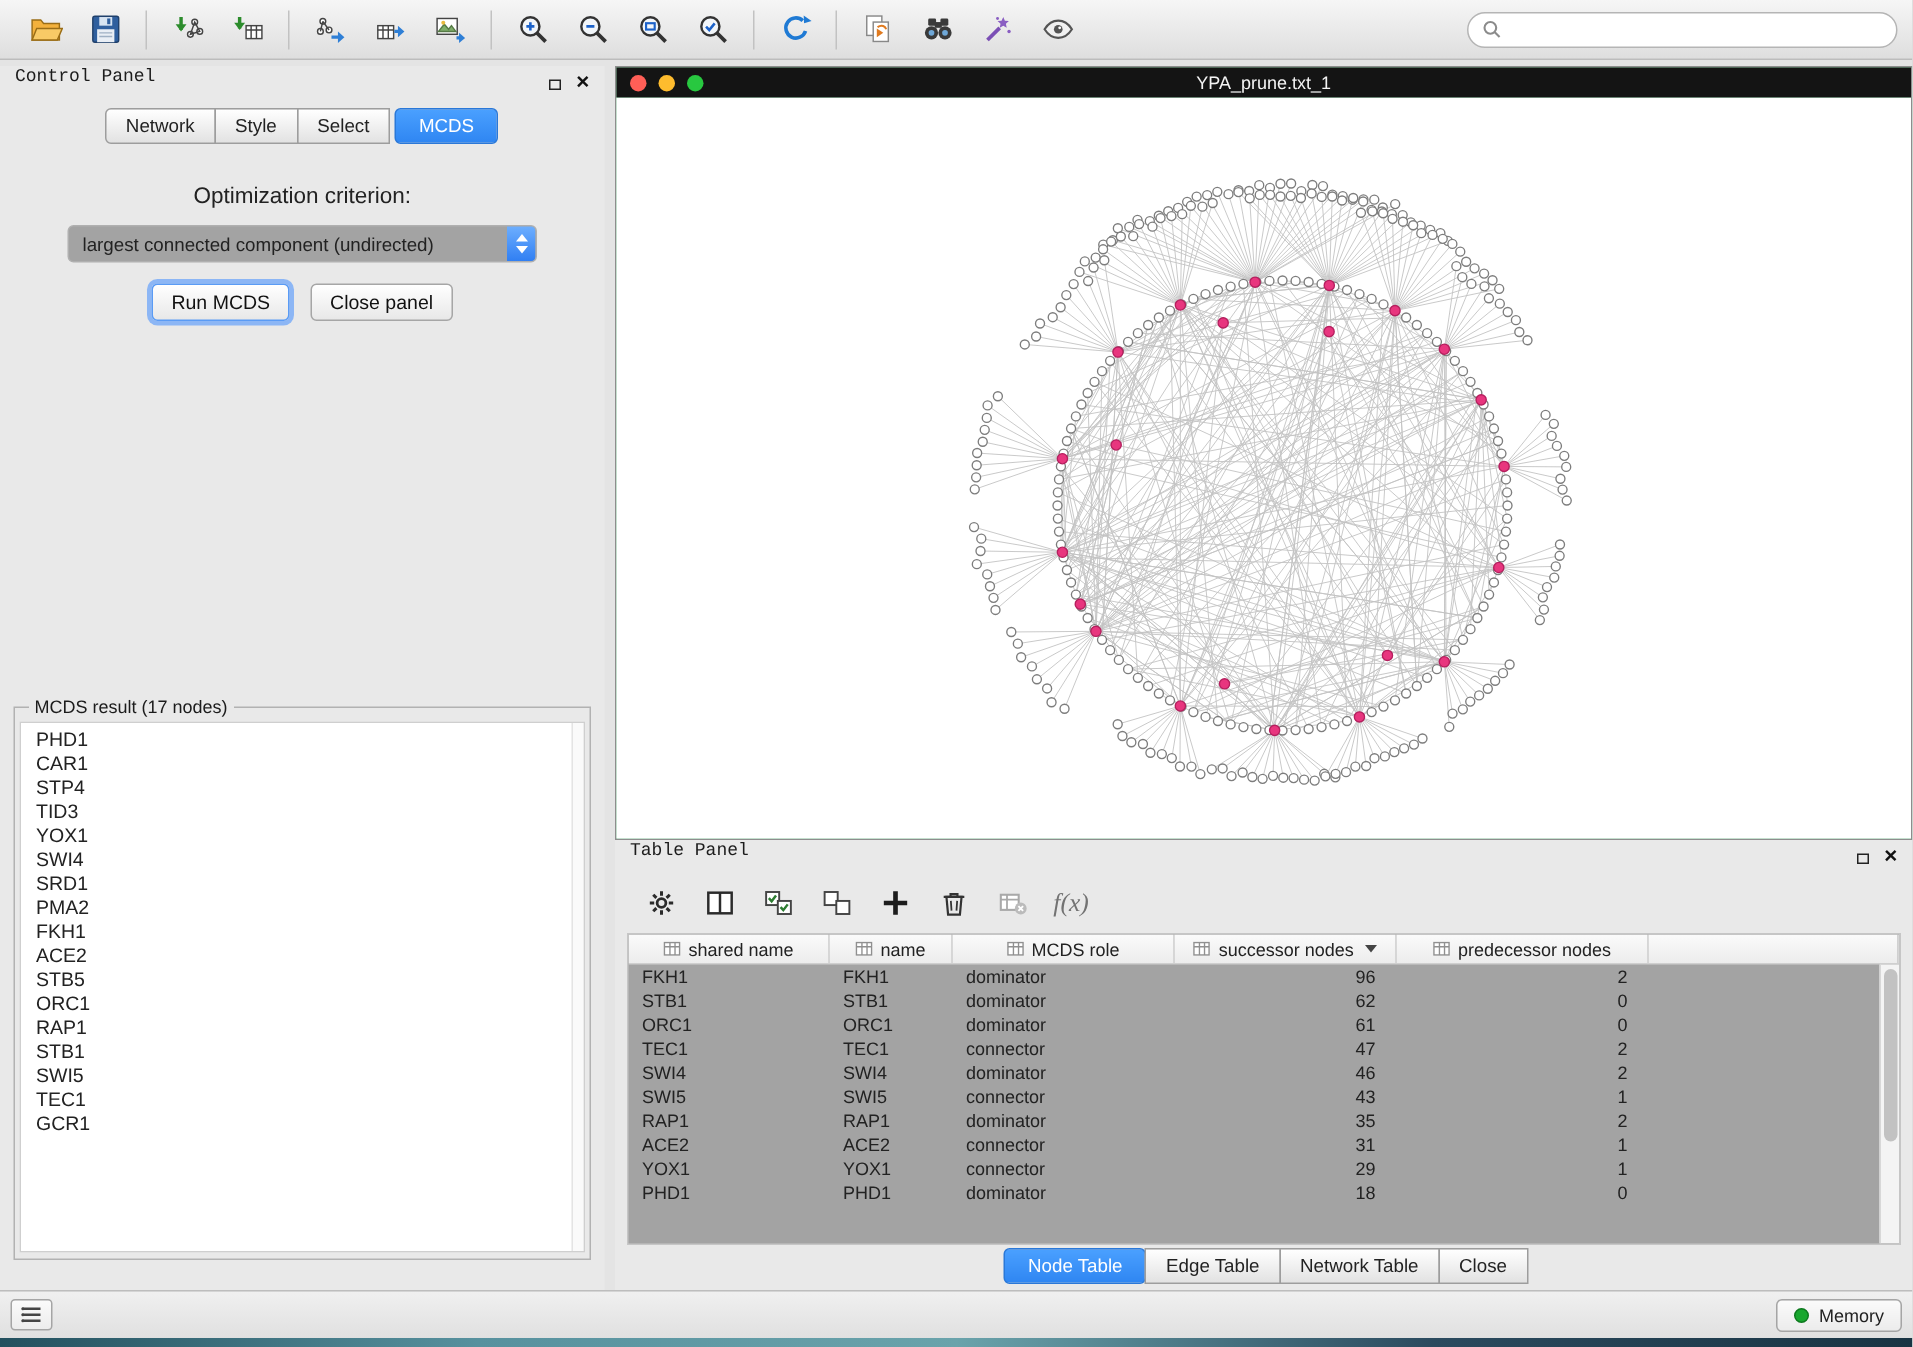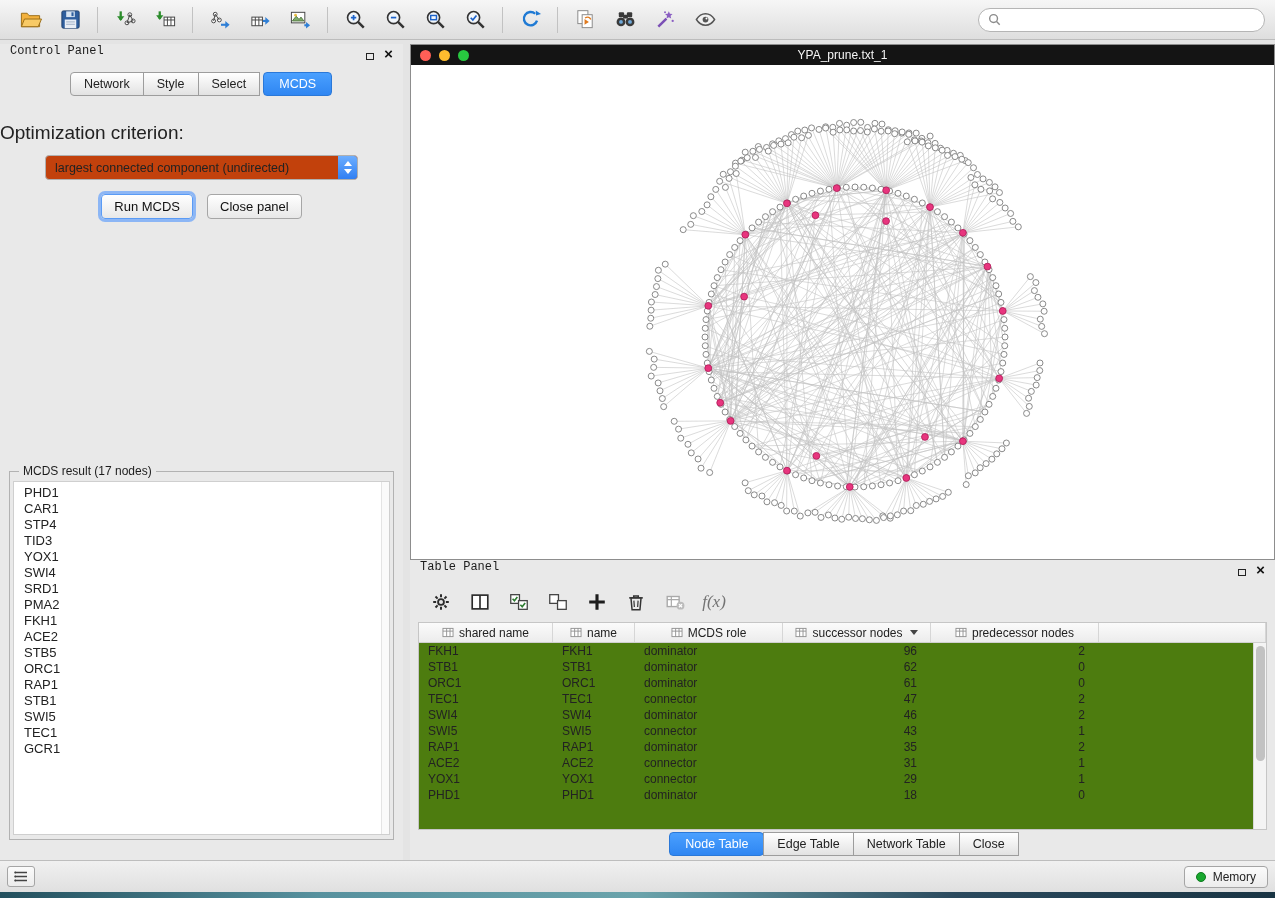--- a/index.html
+++ b/index.html
@@ -19,22 +19,22 @@
   .panel-controls{margin-left:auto;display:flex;gap:10px;align-items:center;}
   .sq{width:8px;height:7px;border:1.5px solid #222;display:inline-block;}
   .xch{font-size:15px;font-weight:bold;color:#111;line-height:10px;}
 
   
   .control-panel{position:absolute;left:0;top:44px;width:403px;height:816px;background:#e9e9e9;}
   .tabs-row{display:flex;justify-content:center;margin-top:4px;}
   .tab{padding:4px 13px;border:1px solid #9d9d9d;background:linear-gradient(#ffffff,#e2e2e2);font-size:12.5px;margin-left:-1px;color:#222;}
   .tab:first-child{border-radius:4px 0 0 4px;}
   .tab.active{background:linear-gradient(#4aa0ff,#2f86f2);color:#fff;border-color:#2a78d8;border-radius:4px;margin-left:3px;padding:4px 15px;}
-  .opt-label{text-align:left;margin-top:26px;font-size:19px;}
-  .dropdown{width:313px;height:25px;margin:11px auto 0;background:#c2410c;border:1px solid #b0b0b0;border-radius:4px;display:flex;align-items:center;overflow:hidden;justify-content:space-between;}
+  .opt-label{text-align:center;margin-top:26px;font-size:15px;}
+  .dropdown{width:313px;height:25px;margin:11px auto 0;background:#a3a3a3;border:1px solid #b0b0b0;border-radius:4px;display:flex;align-items:center;overflow:hidden;justify-content:space-between;}
   .dd-value{flex:1;padding-left:9px;font-size:12.5px;white-space:nowrap;}
   .dd-stepper{width:19px;height:25px;background:linear-gradient(#6fb0ff,#2e7df2);display:flex;flex-direction:column;align-items:center;justify-content:center;gap:3px;border-radius:0 3px 3px 0;}
   .dd-stepper i{display:block;width:0;height:0;border-left:4px solid transparent;border-right:4px solid transparent;}
   .dd-stepper i.up{border-bottom:5px solid #fff;}
   .dd-stepper i.down{border-top:5px solid #fff;}
   .btn-row{display:flex;justify-content:center;gap:14px;margin-top:14px;}
   .btn{padding:4px 12px;font-size:13px;border:1px solid #a6a6a6;border-radius:4px;background:linear-gradient(#ffffff,#e8e8e8);color:#111;}
   .btn.focused{box-shadow:0 0 0 3px rgba(64,140,255,.55);border-color:#5a9bf5;}
   .result-box{position:absolute;left:9px;top:420px;width:385px;height:376px;}
   .result-box fieldset{border:1px solid #b2b2b2;height:100%;padding:3px 3px 4px;}
@@ -49,21 +49,21 @@
   .traffic{display:flex;gap:8px;margin-left:9px;z-index:2;}
   .light{width:11px;height:11px;border-radius:50%;}
   .net-title{position:absolute;left:0;right:0;text-align:center;color:#f4f4f4;font-size:12px;}
   .net-body{width:863px;height:494px;background:#fff;}
 
   
   .table-panel{position:absolute;left:410px;top:560px;width:865px;height:300px;background:#e9e9e9;}
   .tbl-toolbar{display:flex;align-items:center;gap:9px;height:36px;padding:0 0 0 16px;}
   .tbl-tool{width:30px;height:28px;display:flex;align-items:center;justify-content:center;}
   .fx{font-family:"Liberation Serif",serif;font-style:italic;color:#737373;font-size:17px;}
-  .table-wrap{position:absolute;left:8px;right:8px;top:62px;height:208px;background:#4d7c0f;border:1px solid #c6c6c6;overflow:hidden;}
+  .table-wrap{position:absolute;left:8px;right:8px;top:62px;height:208px;background:#a3a3a3;border:1px solid #c6c6c6;overflow:hidden;}
   .thead,.tr{display:grid;grid-template-columns:134px 82px 148px 148px 168px 1fr;}
   .thead{height:20px;border-bottom:1px solid #cfcfcf;}
   .th{display:flex;align-items:center;justify-content:center;gap:5px;border-right:1px solid #d6d6d6;font-size:12px;background:linear-gradient(#fbfbfb,#ececec);}
   .sort-caret{width:0;height:0;border-left:4px solid transparent;border-right:4px solid transparent;border-top:5px solid #444;margin-left:2px;}
   .tr{height:16px;align-items:center;}
   .td{padding:0 9px;font-size:12px;white-space:nowrap;overflow:hidden;}
   .td.num{text-align:right;padding-right:14px;}
   .tbl-scroll{position:absolute;right:0;top:20px;bottom:0;width:13px;background:#f4f4f4;border-left:1px solid #d8d8d8;}
   .tbl-thumb{position:absolute;left:1.5px;top:3px;width:9px;height:62%;background:#c2c2c2;border-radius:5px;}
   .tbl-tabs{position:absolute;left:0;right:0;top:272px;display:flex;justify-content:center;}

